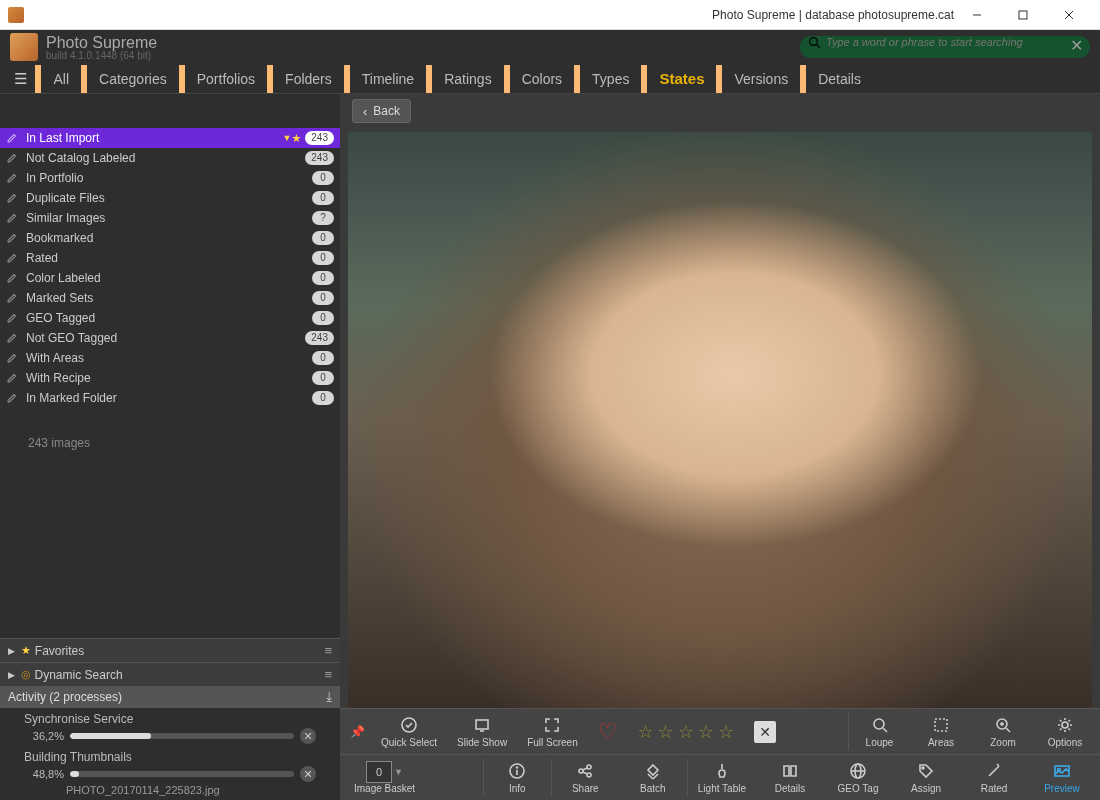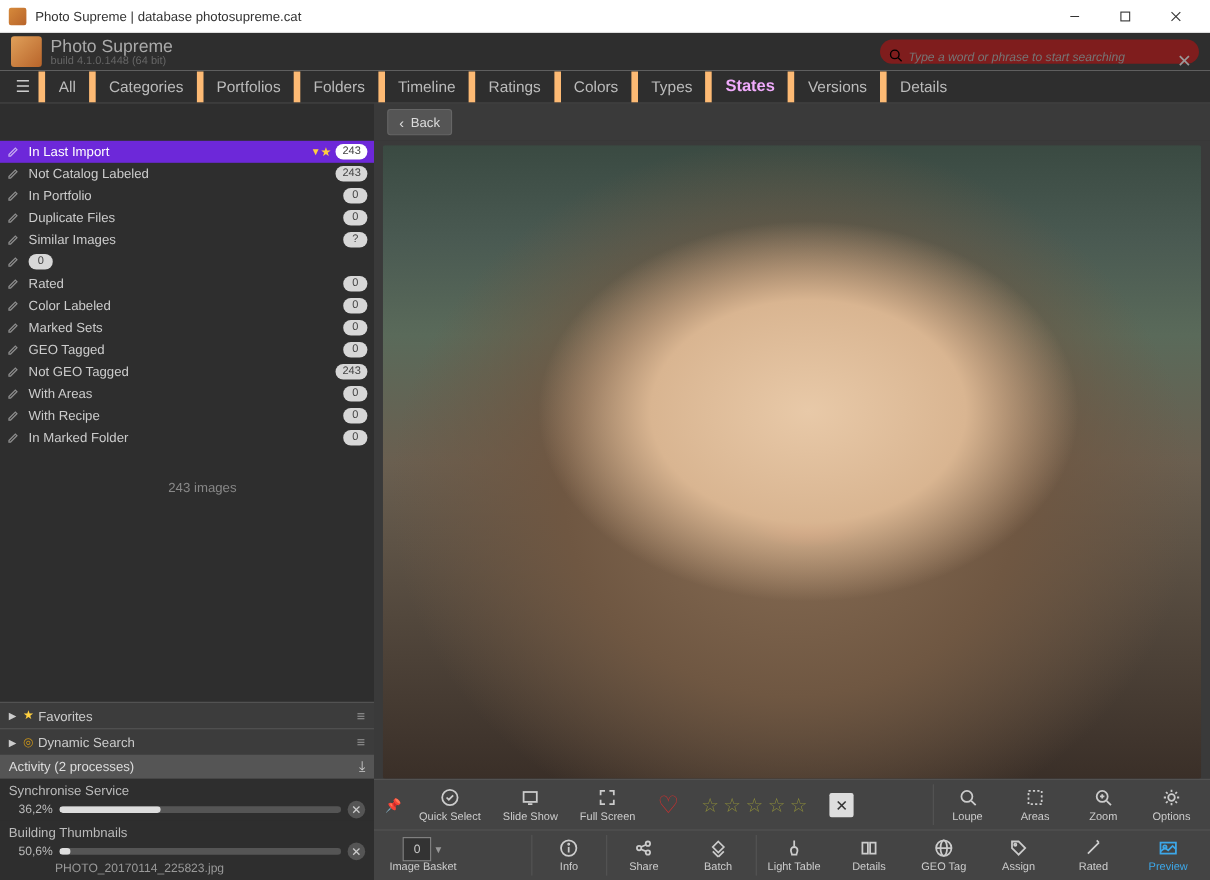--- a/index.html
+++ b/index.html
@@ -1,74 +1,74 @@
 <!DOCTYPE html>
 <html><head>
 <meta charset="utf-8">
 <style>
 * { margin:0; padding:0; box-sizing:border-box; font-family:"Segoe UI",Tahoma,sans-serif; }
 body { width:1100px; height:800px; background:#fff; overflow:hidden; }
 
 
 .titlebar { height:30px; background:#fff; display:flex; align-items:center; padding:0 8px; border-bottom:1px solid #ddd; }
 .titlebar .app-icon { width:16px; height:16px; background:linear-gradient(135deg,#d68a3b,#b8642a); margin-right:8px; border-radius:2px; }
-.titlebar .title-text { flex:1; font-size:12px; color:#333; }
+.titlebar .title-text { flex:1; font-size:12px; color:#333;text-align:right; }
 .titlebar .winbtn { width:46px; height:28px; display:flex; align-items:center; justify-content:center; color:#333; font-size:10px; }
 .titlebar .winbtn svg { stroke:#333; }
 
 
 .header { height:34px; background:#2e2e2e; display:flex; align-items:center; padding:0 10px; }
 .header .logo { width:28px; height:28px; background:linear-gradient(135deg,#e0a05a,#b8642a); border-radius:3px; margin-right:8px; }
 .header .app-title { color:#aaa; font-size:16px; }
 .header .build { color:#666; font-size:10px; display:block; margin-top:-2px; }
 .header .spacer { flex:1; }
-.search-box { width:290px; height:22px; background:#7f1d1d; border-radius:11px; display:flex; align-items:flex-end; padding:0 8px; }
+.search-box { width:290px; height:22px; background:#14532d; border-radius:11px; display:flex; align-items:flex-start; padding:0 8px; }
 .search-box input { border:none; outline:none; flex:1; font-size:11px; font-style:italic; color:#999; background:transparent; }
 .search-box .sicon { width:14px; height:14px; margin-right:4px; }
 .search-box .clricon { width:12px; height:12px; color:#999; }
 
 
 .navtabs { height:30px; background:#2e2e2e; display:flex; align-items:center; padding-left:6px; border-bottom:1px solid #444; }
 .navtabs .menu-icon { color:#ccc; padding:0 8px; font-size:15px; }
 .navtabs .tab { color:#bbb; font-size:14px; padding:0 12px; line-height:28px; border-left:6px solid #fdba74; cursor:pointer; }
-.navtabs .tab.active { color:#f0abfc; font-size:15px; font-weight:bold; }
+.navtabs .tab.active { color:#eab308; font-size:15px; font-weight:bold; }
 .navtabs .tab:first-of-type { border-left:none; }
 
 
 .main { display:flex; height:706px; background:#2e2e2e; }
 .sidebar { width:340px; background:#2e2e2e; display:flex; flex-direction:column; }
 
 
 .state-list { padding-top:34px; flex:0 0 auto; }
 .state-item { display:flex; align-items:center; height:20px; padding:0 6px; color:#ccc; font-size:12px; position:relative; }
 .state-item.selected { background:#6d28d9; color:#fff; }
 .state-item .editicon { width:14px; height:14px; margin-right:6px; opacity:.6; }
 .state-item .label { flex:1; }
 .state-item .starfav { color:#ffd040; margin-right:4px; font-size:11px; }
 .state-item .sort { color:#ffd040; font-size:9px; margin-left:4px; }
 .state-item .badge { background:#d7d7d7; color:#444; font-size:10px; border-radius:8px; padding:0 6px; min-width:22px; text-align:center; line-height:14px; }
 .state-item.selected .badge { background:#fff; color:#444; }
 
-.count-info { color:#888; font-size:12px; padding:28px 0 0 28px;text-align:center; }
+.count-info { color:#888; font-size:12px; padding:28px 0 0 28px; }
 
 .sidebar-spacer { flex:1; }
 
 
 .acc { height:24px; background:#3c3c3c; border-top:1px solid #555; display:flex; align-items:center; padding:0 8px; color:#ccc; font-size:12px; }
 .acc .tri { margin-right:6px; font-size:9px; }
 .acc .star { color:#ffd040; margin-right:4px; font-size:11px; }
 .acc .dyn { color:#c9941a; margin-right:4px; font-size:11px; }
 .acc .lbl { flex:1; }
 .acc .more { color:#999; font-size:13px; padding-left:4px; }
 
 .activity-hdr { height:22px; background:#555; display:flex; align-items:center; padding:0 8px; color:#ddd; font-size:12px; }
 .activity-hdr .lbl { flex:1; }
 .activity-hdr .dl { color:#ccc; font-size:13px; }
 
-.proc { padding:2px 8px; background:#2e2e2e; }
+.proc { padding:2px 24px; background:#2e2e2e; }
 .proc .pname { color:#bbb; font-size:12px; padding:2px 0; }
 .proc .prow { display:flex; align-items:center; gap:6px; }
 .proc .pct { color:#bbb; font-size:11px; width:40px;text-align:right; }
 .proc .bar { flex:1; height:6px; background:#555; border-radius:3px; position:relative; overflow:hidden; }
 .proc .bar .fill { height:100%; background:#ddd; border-radius:3px; }
 .proc .cancel { width:16px; height:16px; background:#555; border-radius:50%; color:#ccc; display:flex; align-items:center; justify-content:center; font-size:11px; }
 .proc .file { color:#999; font-size:11px; padding:2px 0 2px 42px; }
 
 
 .content { flex:1; display:flex; flex-direction:column; background:#3a3a3a; }
@@ -206,20 +206,21 @@
           <span class="editicon"><svg class="ic18" viewBox="0 0 18 18" style="width:13px;height:13px;">
               <path d="M3 13l8-8 2 2-8 8H3v-2z"></path>
             </svg></span>
           <span class="label">Similar Images</span>
           <span class="badge">?</span>
         </div>
         <div class="state-item">
           <span class="editicon"><svg class="ic18" viewBox="0 0 18 18" style="width:13px;height:13px;">
               <path d="M3 13l8-8 2 2-8 8H3v-2z"></path>
             </svg></span>
+          <span class="label">Bookmarked</span>
           <span class="badge">0</span>
         </div>
         <div class="state-item">
           <span class="editicon"><svg class="ic18" viewBox="0 0 18 18" style="width:13px;height:13px;">
               <path d="M3 13l8-8 2 2-8 8H3v-2z"></path>
             </svg></span>
           <span class="label">Rated</span>
           <span class="badge">0</span>
         </div>
         <div class="state-item">
@@ -298,21 +299,21 @@
             <span class="pct">36,2%</span>
             <div class="bar">
               <div class="fill" style="width:36%"></div>
             </div>
             <div class="cancel">✕</div>
           </div>
         </div>
         <div class="proc">
           <div class="pname">Building Thumbnails</div>
           <div class="prow">
-            <span class="pct">50,6%</span>
+            <span class="pct">48,8%</span>
             <div class="bar">
               <div class="fill" style="width:4%"></div>
             </div>
             <div class="cancel">✕</div>
           </div>
           <div class="file">PHOTO_20170114_225823.jpg</div>
         </div>
       </div>
   </div>
 

